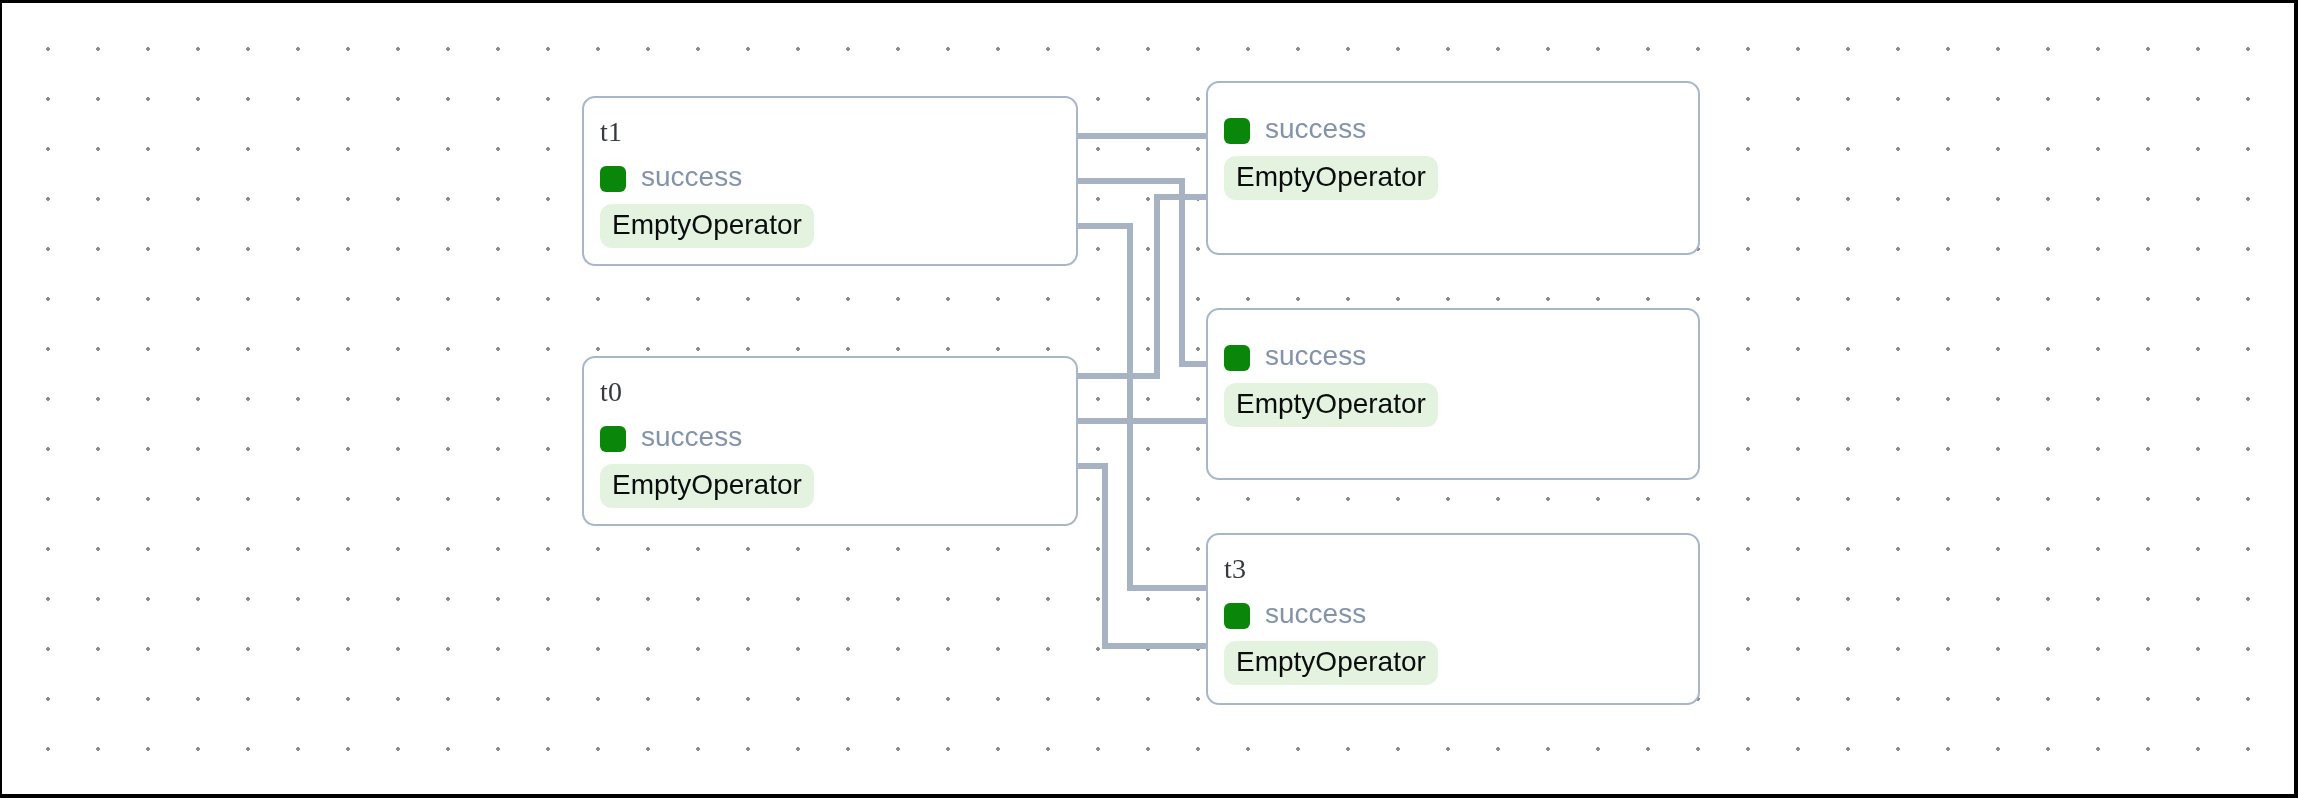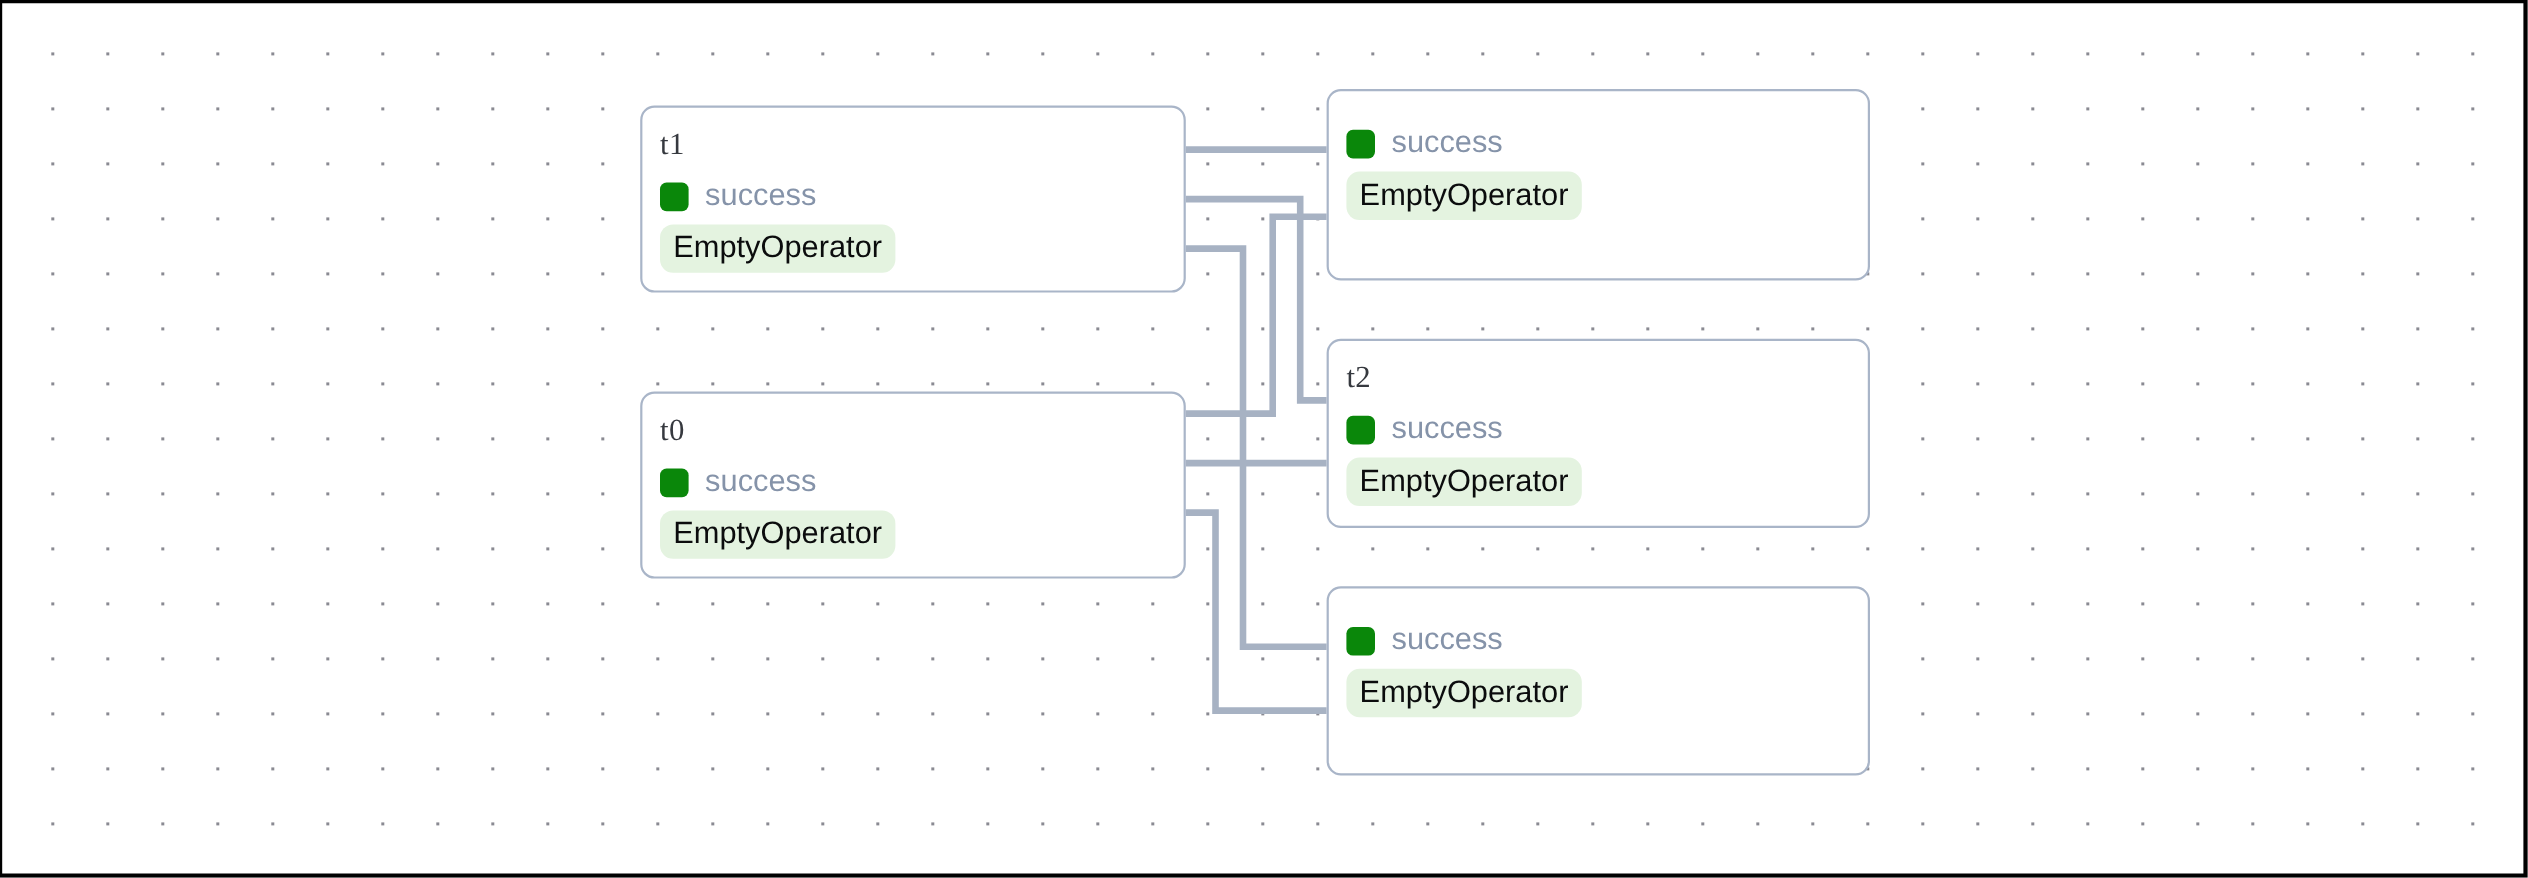--- a/index.html
+++ b/index.html
@@ -120,28 +120,28 @@
           <div class="op-row"><span class="operator-chip">EmptyOperator</span></div>
         </div>
         <div class="task-node" style="left: 1204px; top: 78px; width: 494px; height: 174px;">
           <div class="status-row">
             <span class="status-icon"></span>
             <span class="status-label">success</span>
           </div>
           <div class="op-row"><span class="operator-chip">EmptyOperator</span></div>
         </div>
         <div class="task-node" style="left: 1204px; top: 305px; width: 494px; height: 172px;">
-          <div class="task-title">t2</div>
           <div class="status-row">
             <span class="status-icon"></span>
             <span class="status-label">success</span>
           </div>
           <div class="op-row"><span class="operator-chip">EmptyOperator</span></div>
         </div>
         <div class="task-node" style="left: 1204px; top: 530px; width: 494px; height: 172px;">
+          <div class="task-title">t3</div>
           <div class="status-row">
             <span class="status-icon"></span>
             <span class="status-label">success</span>
           </div>
           <div class="op-row"><span class="operator-chip">EmptyOperator</span></div>
         </div>
       </div>
   </div>
 </div>
 

